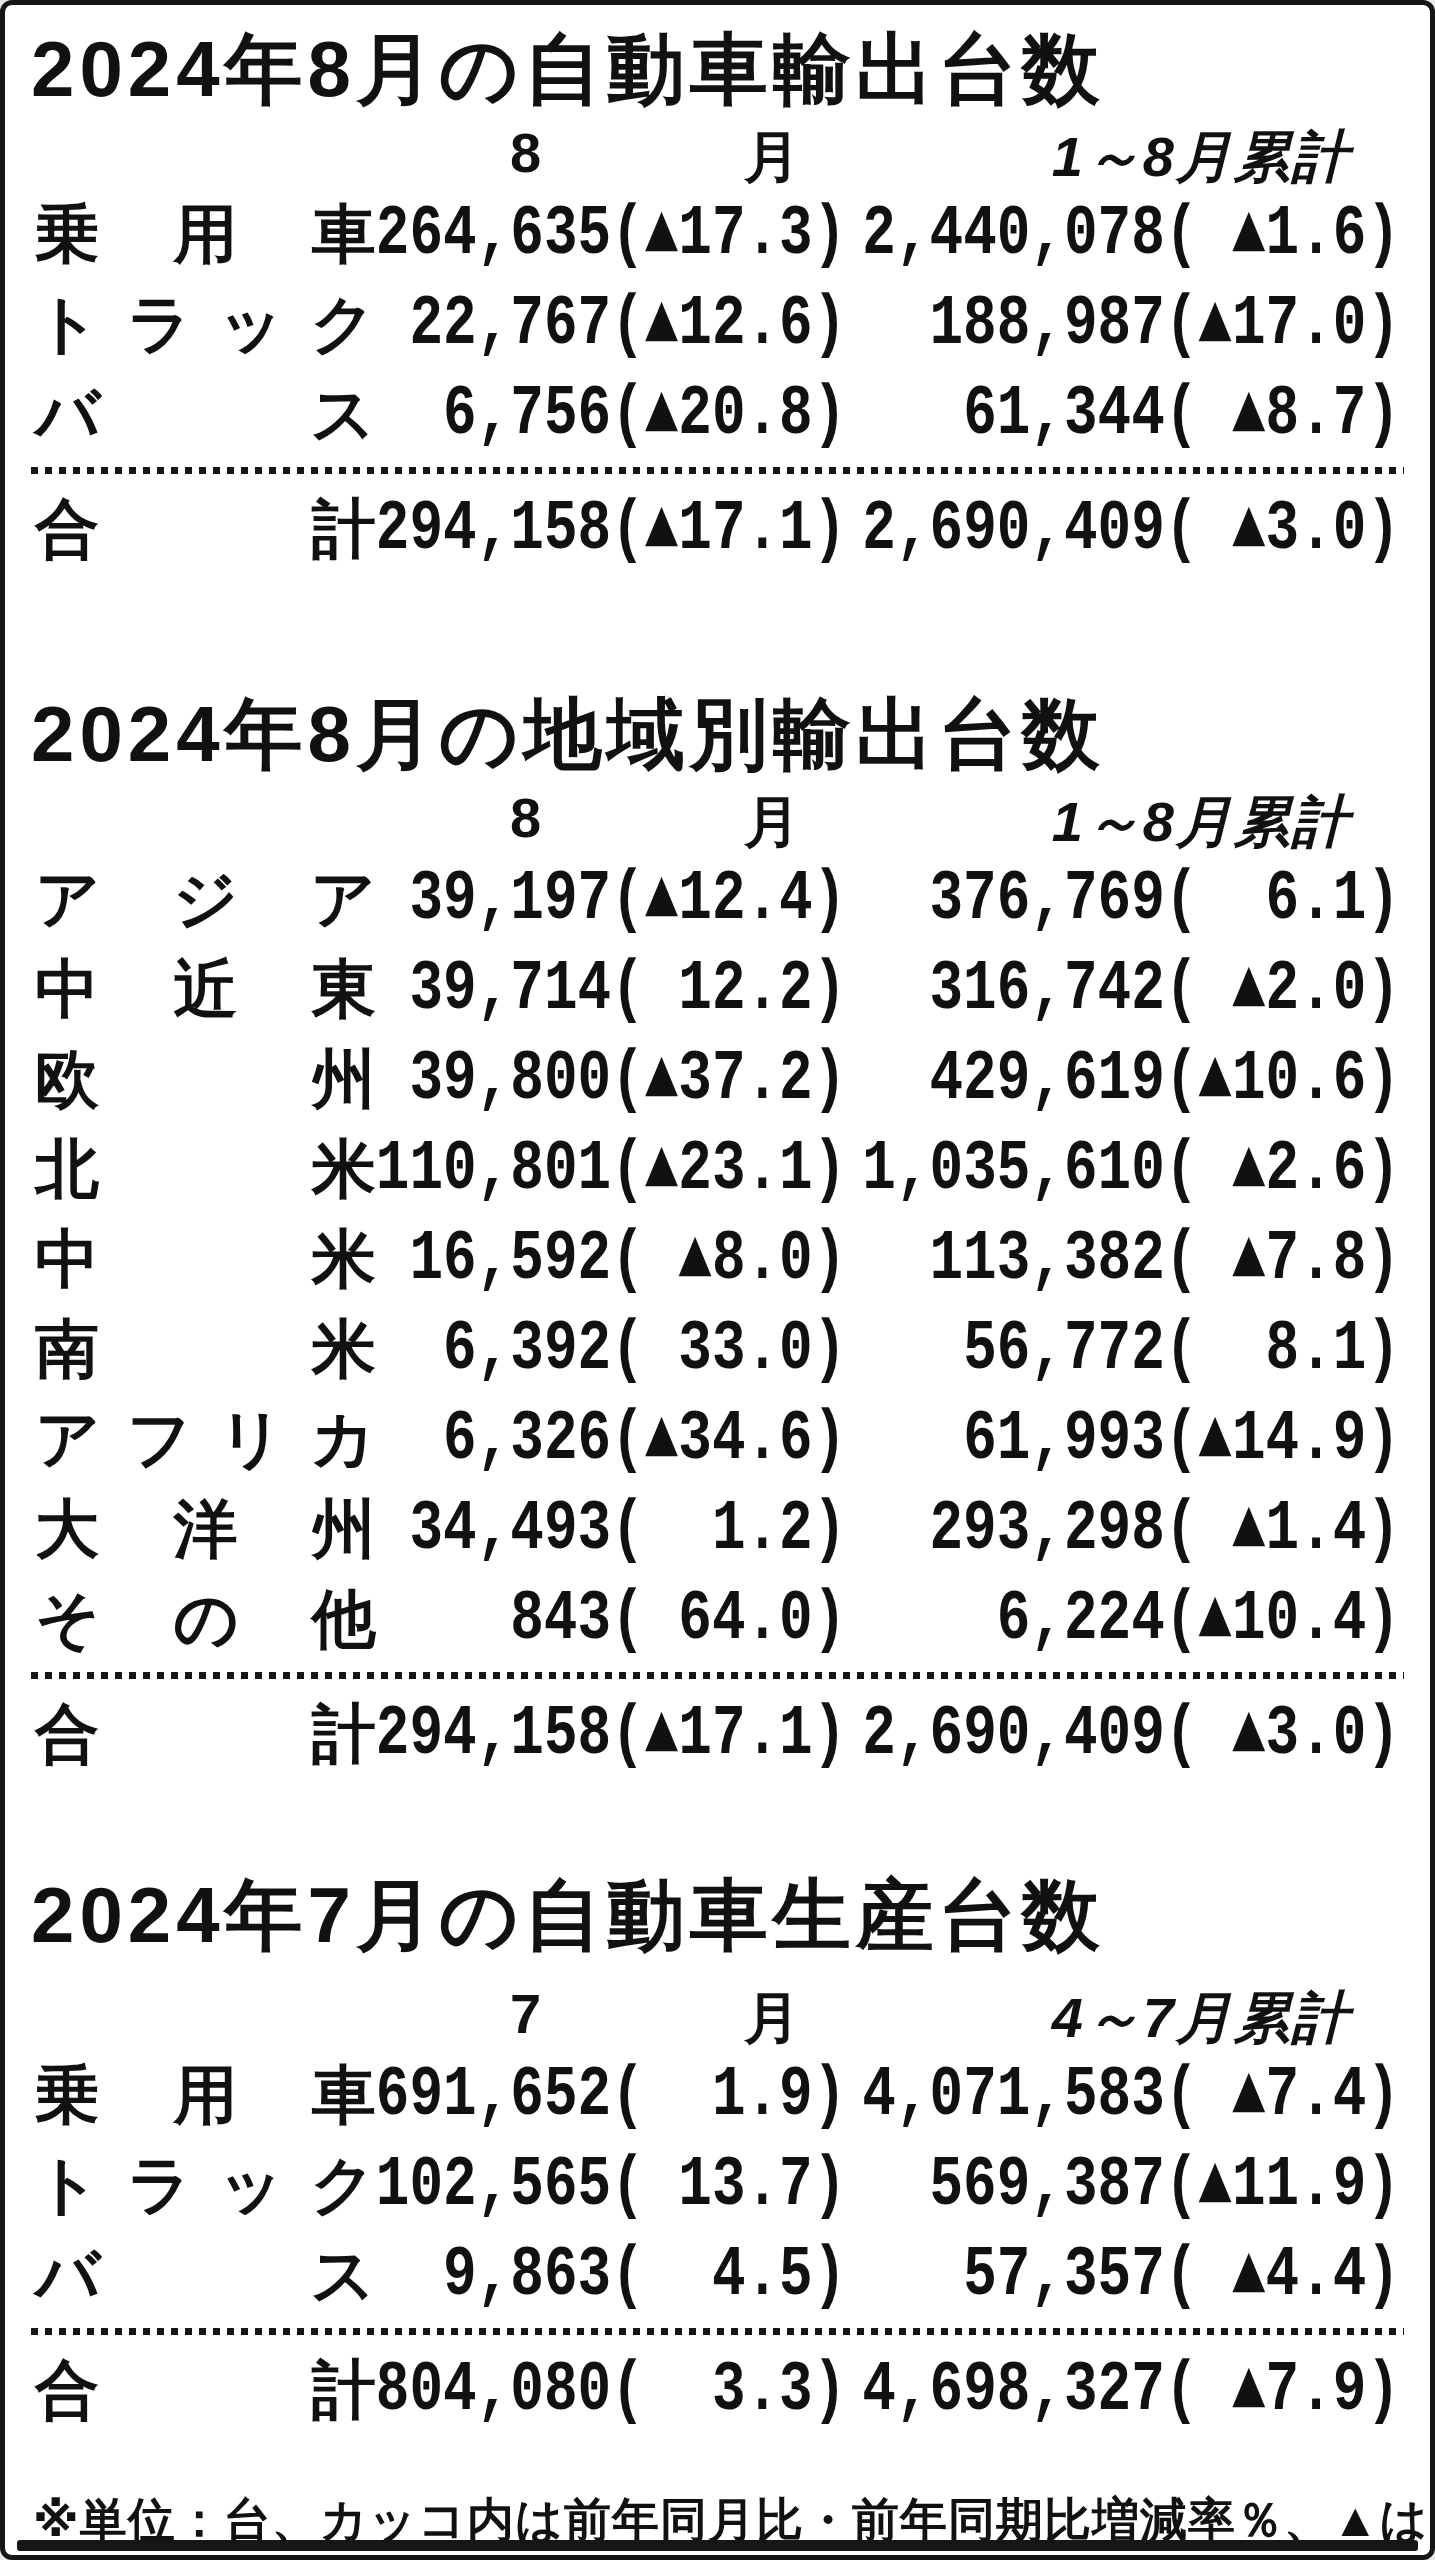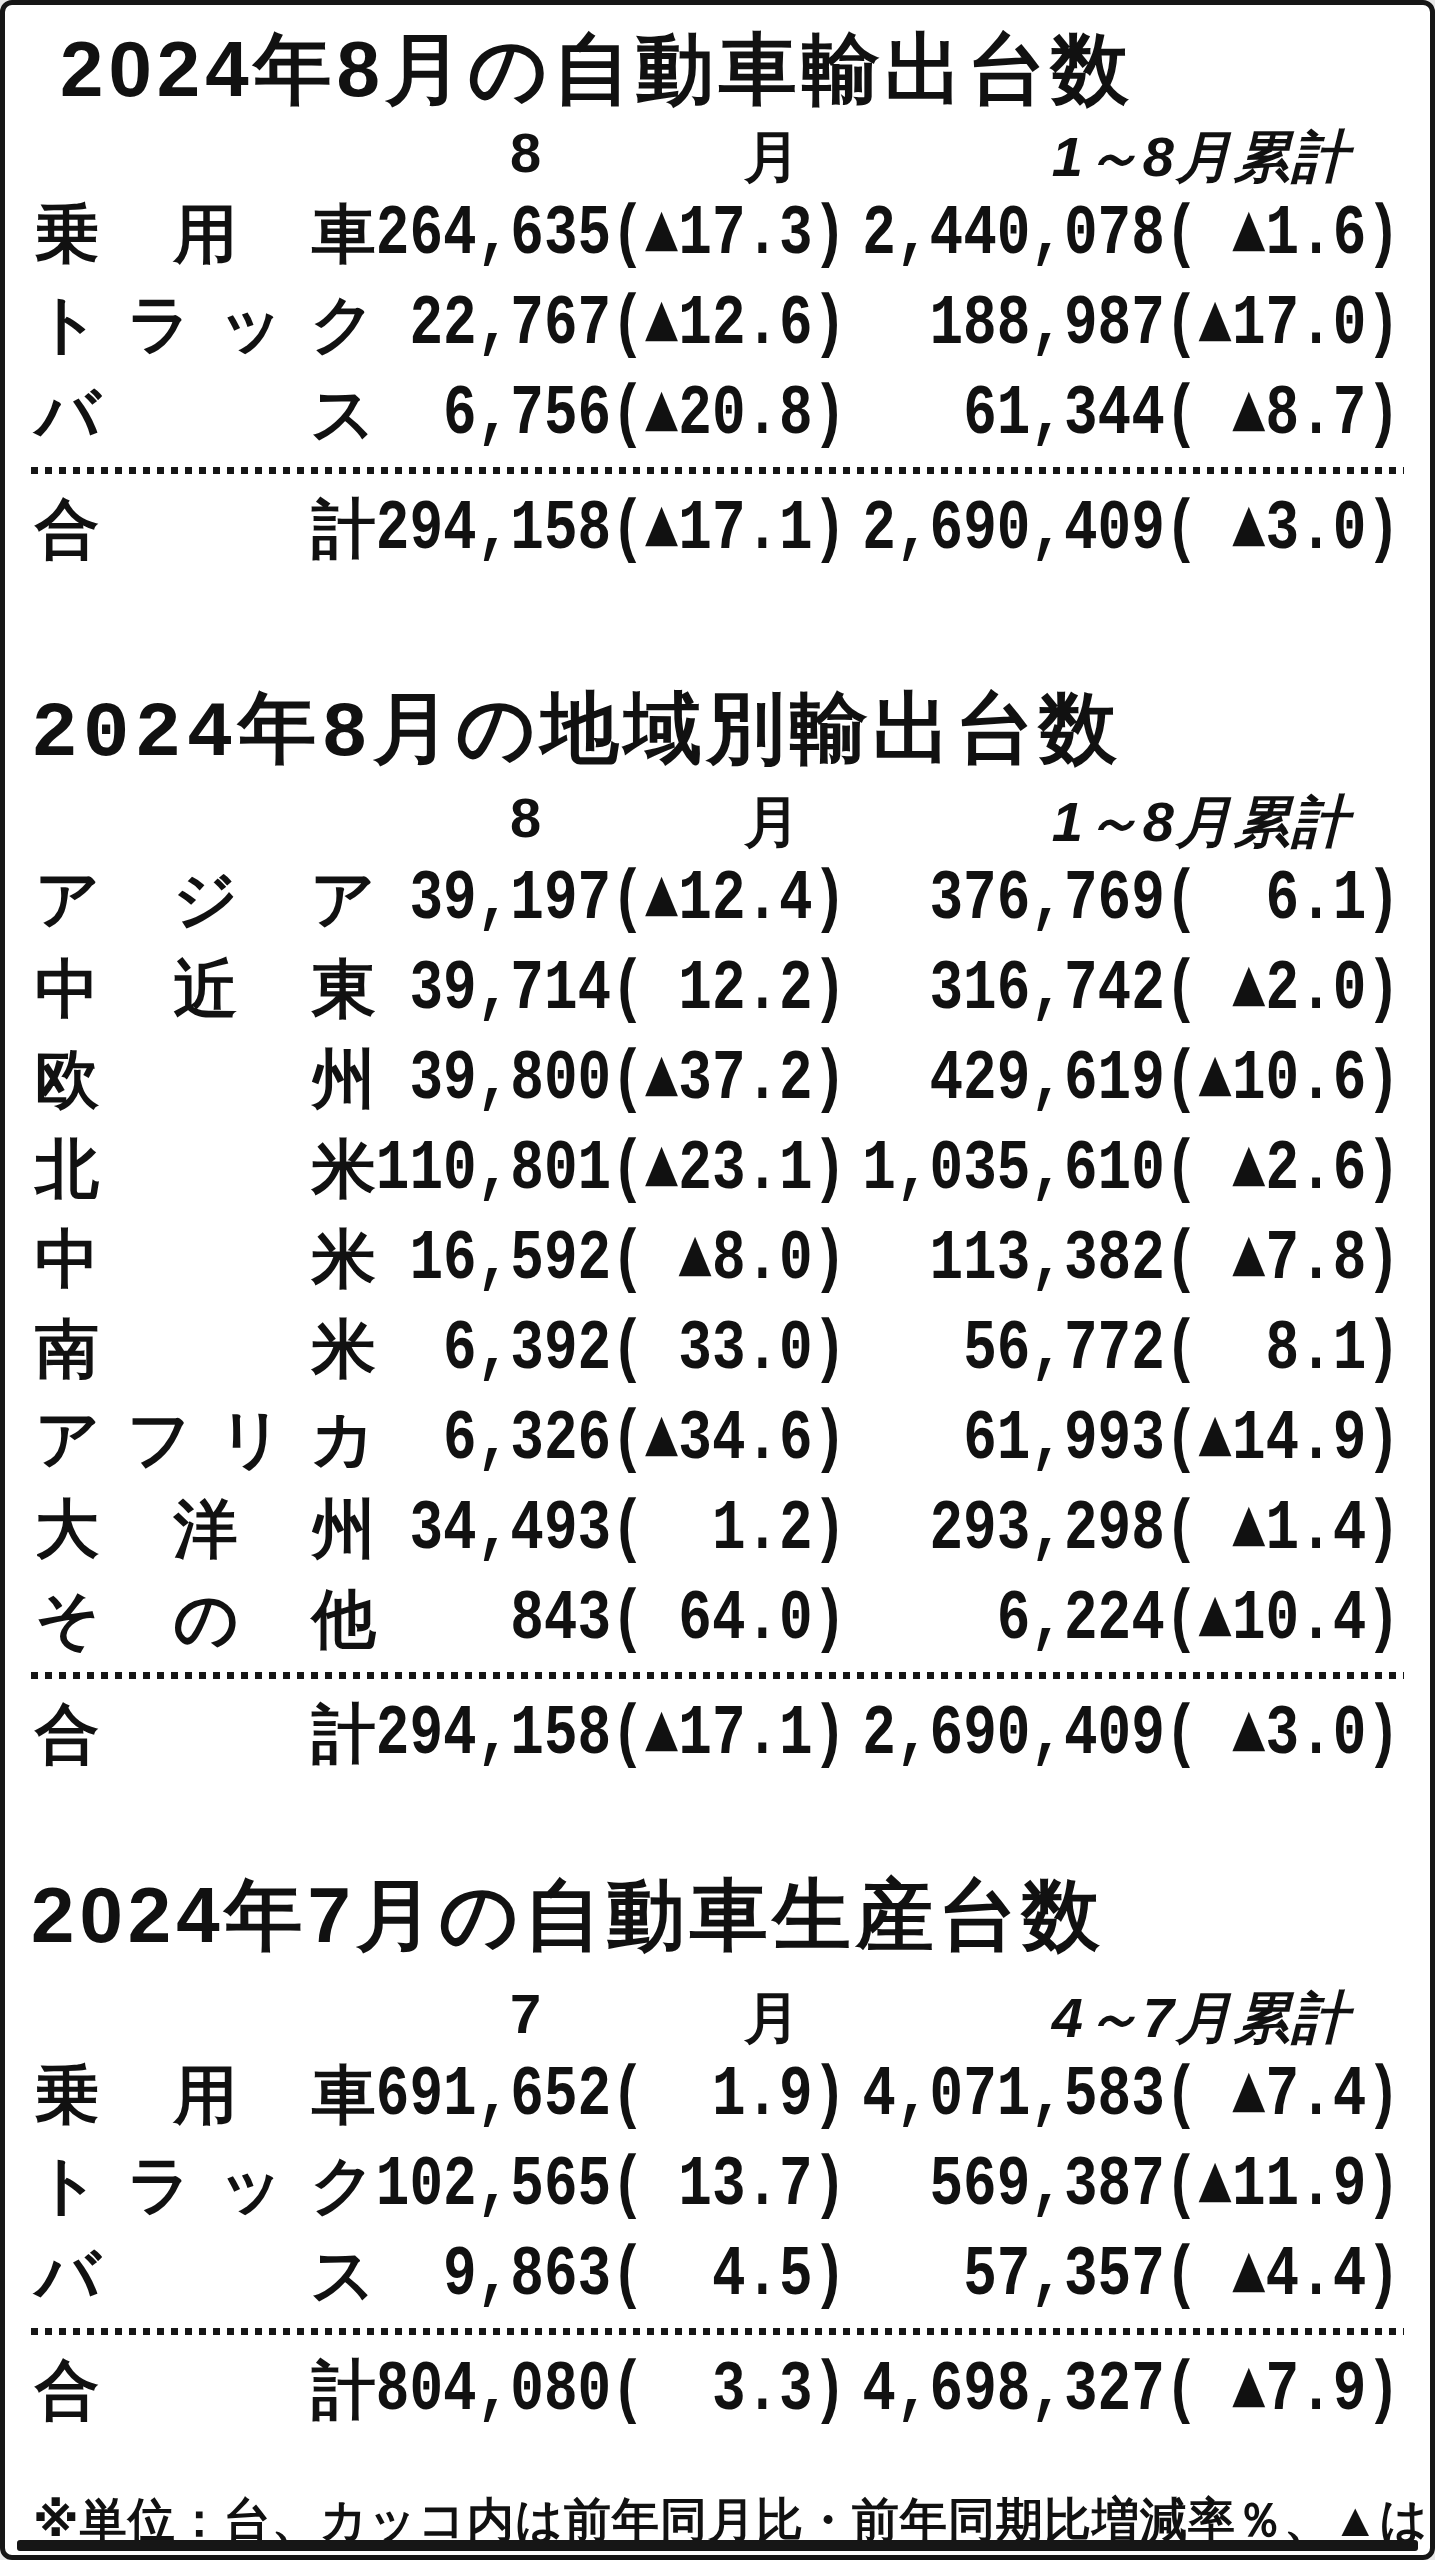--- a/index.html
+++ b/index.html
@@ -11,22 +11,22 @@
     border:5px solid #161616;
     border-radius:12px;
     overflow:hidden;
     color:#111;
     font-family:"Liberation Sans","DejaVu Sans",sans-serif;
   }
   .title{
     font-size:78px;font-weight:bold;letter-spacing:5px;
     line-height:1.1;padding-left:26px;white-space:nowrap;
   }
-  .s1 .title{margin-top:22px;margin-left:29px;}
-  .s2 .title{margin-top:118px;font-family:Liberation Mono, monospace;}
+  .s1 .title{margin-top:22px;}
+  .s2 .title{margin-top:118px;}
   .s3 .title{margin-top:94px;}
   .colhead{
     display:flex;align-items:center;height:62px;
     margin-top:14px;padding:0 30px;
     font-size:56px;font-weight:bold;
   }
   .s3 .colhead{margin-top:30px;}
   .colhead .spacer{width:475px;}
   .mh{width:290px;display:flex;justify-content:space-between;}
   .ch{margin-left:auto;margin-right:50px;letter-spacing:2px;white-space:nowrap;font-style:italic;}

